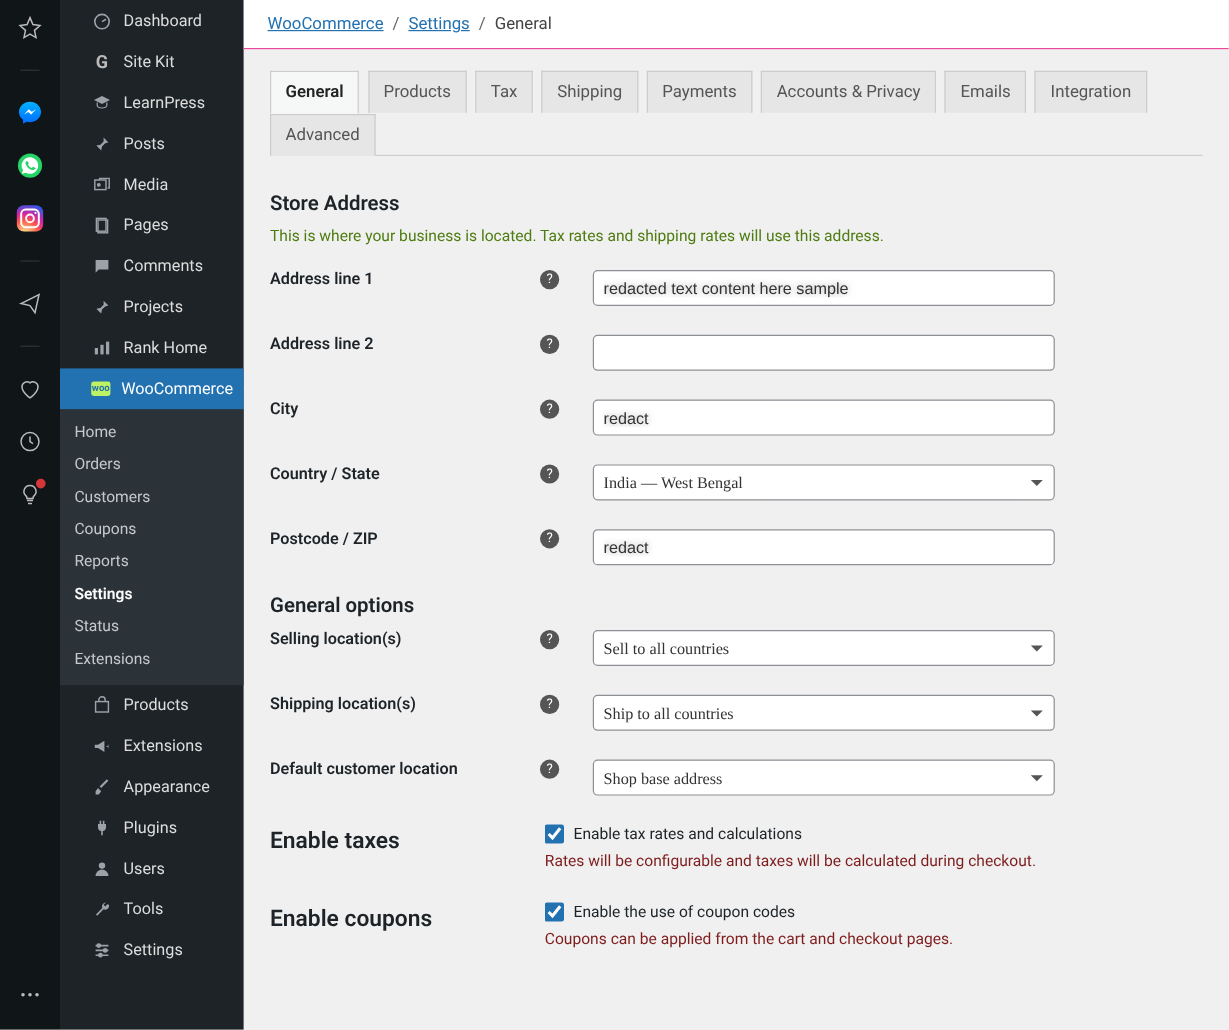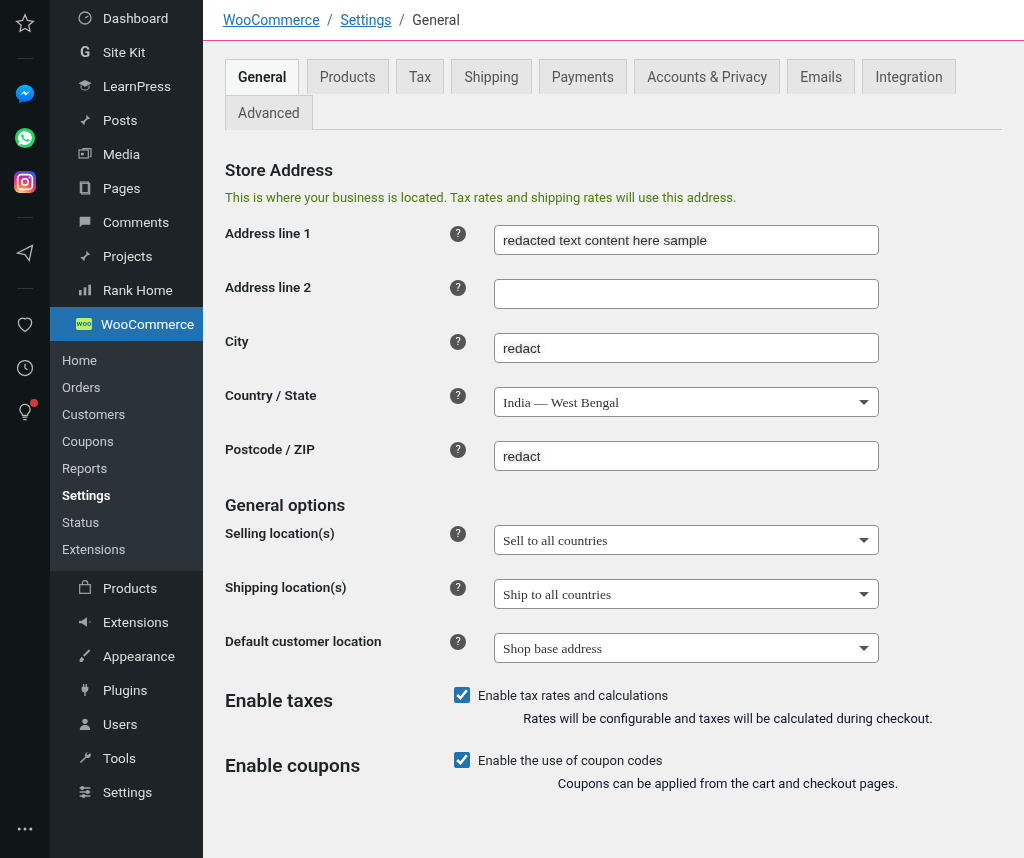--- a/index.html
+++ b/index.html
@@ -41,21 +41,21 @@
   .form-row input[type="text"], .form-row select { width:385px; height:30px; border:1px solid #8c8f94; border-radius:4px; padding:0 8px; font-size:13.5px; background:#fff; color:#333;}
   .sel-wrap { position:relative; width:385px; }
   .sel-wrap select { appearance:none; -webkit-appearance:none; width:100%; padding-right:26px;font-family:Liberation Serif, serif;}
   .sel-wrap::after { content:""; position:absolute; right:10px; top:13px; border:5px solid transparent; border-top-color:#555; pointer-events:none;}
   .chk-row { display:flex; align-items:flex-start; margin-bottom:8px; }
   .chk-row .label { width:205px; font-weight:600; font-size:19px; padding-top:2px;}
   .chk-row .help { width:24px; padding-top:2px;}
   .chk-block { flex:1; }
   .chk-line { display:flex; align-items:center; gap:8px; }
   .chk-line input[type="checkbox"]{ width:16px; height:16px; accent-color:#2271b1;}
-  .chk-sub { color:#0f172a; margin:8px 0 18px 0; font-size:13px;text-align:center;}
+  .chk-sub { color:#7f1d1d; margin:8px 0 18px 0; font-size:13px;}
   .blurred { color:transparent; text-shadow:0 0 6px rgba(120,120,120,0.6); user-select:none; }
 
   .ig-grad { background: radial-gradient(circle at 30% 110%, #fdf497 0%, #fd5949 40%, #d6249f 60%, #285AEB 90%); border-radius:6px;}
   svg { display:block; }
 </style>
 </head>
 <body>
 
 <div class="left-rail">
   <div class="rail-icon">

